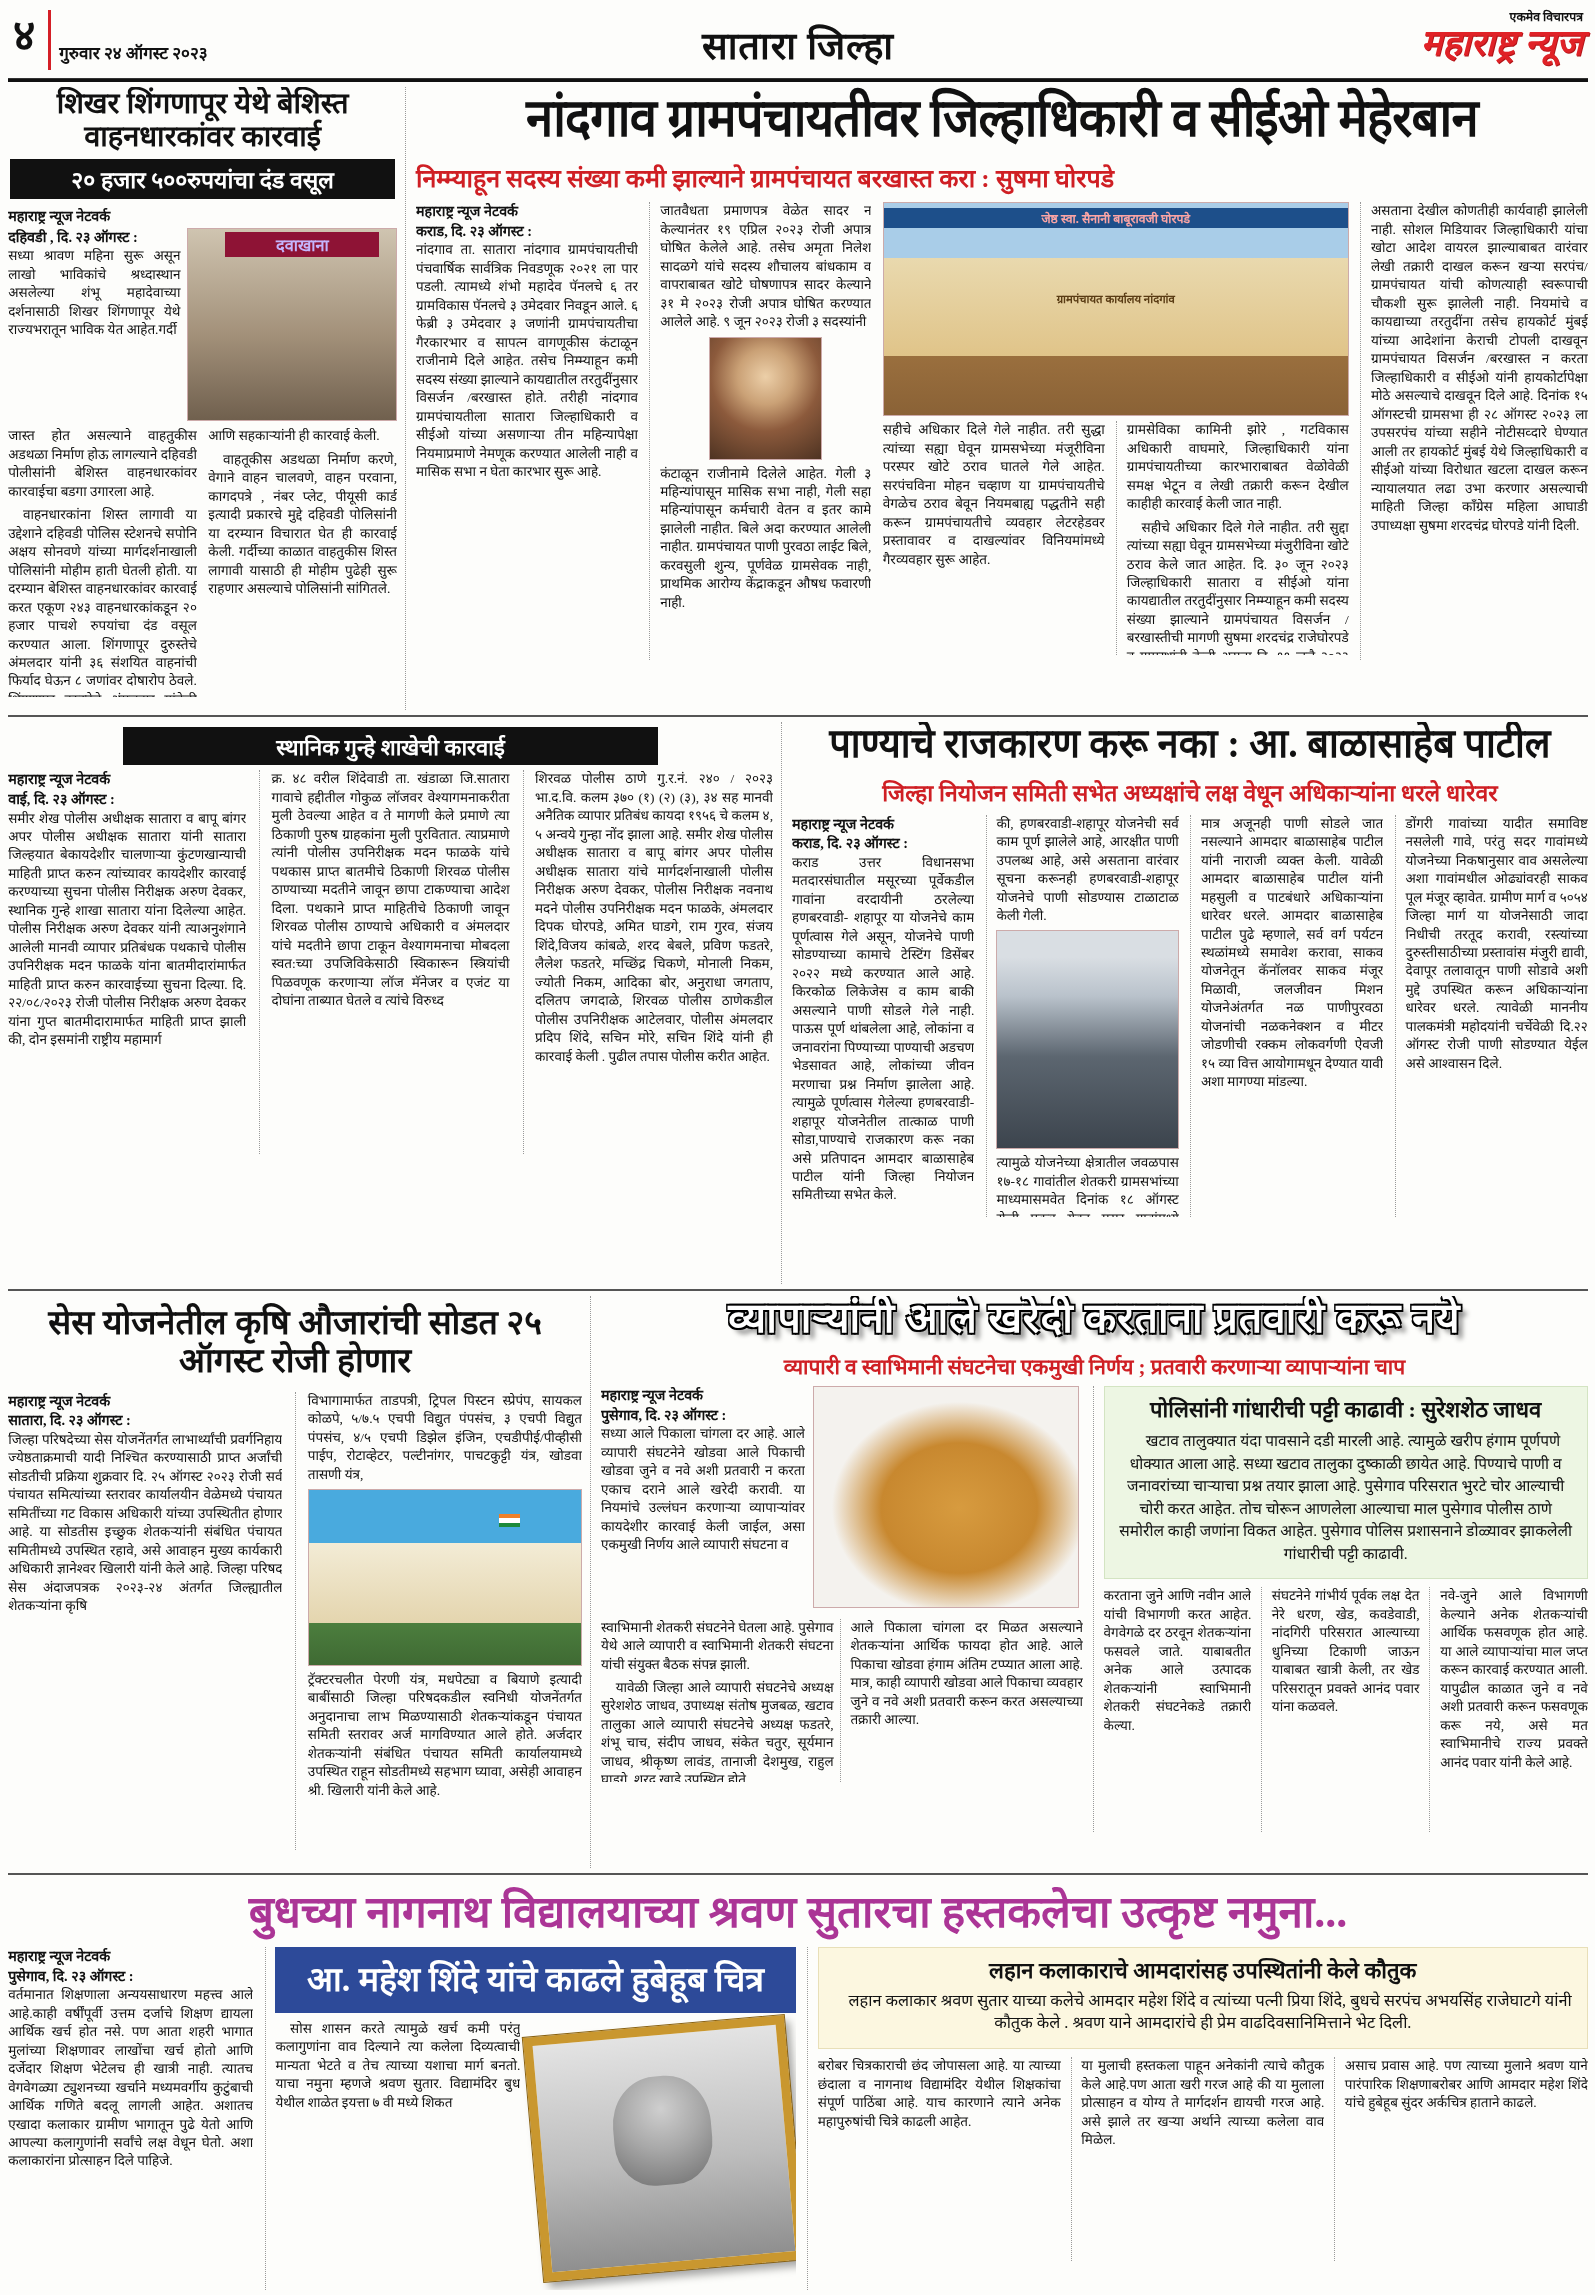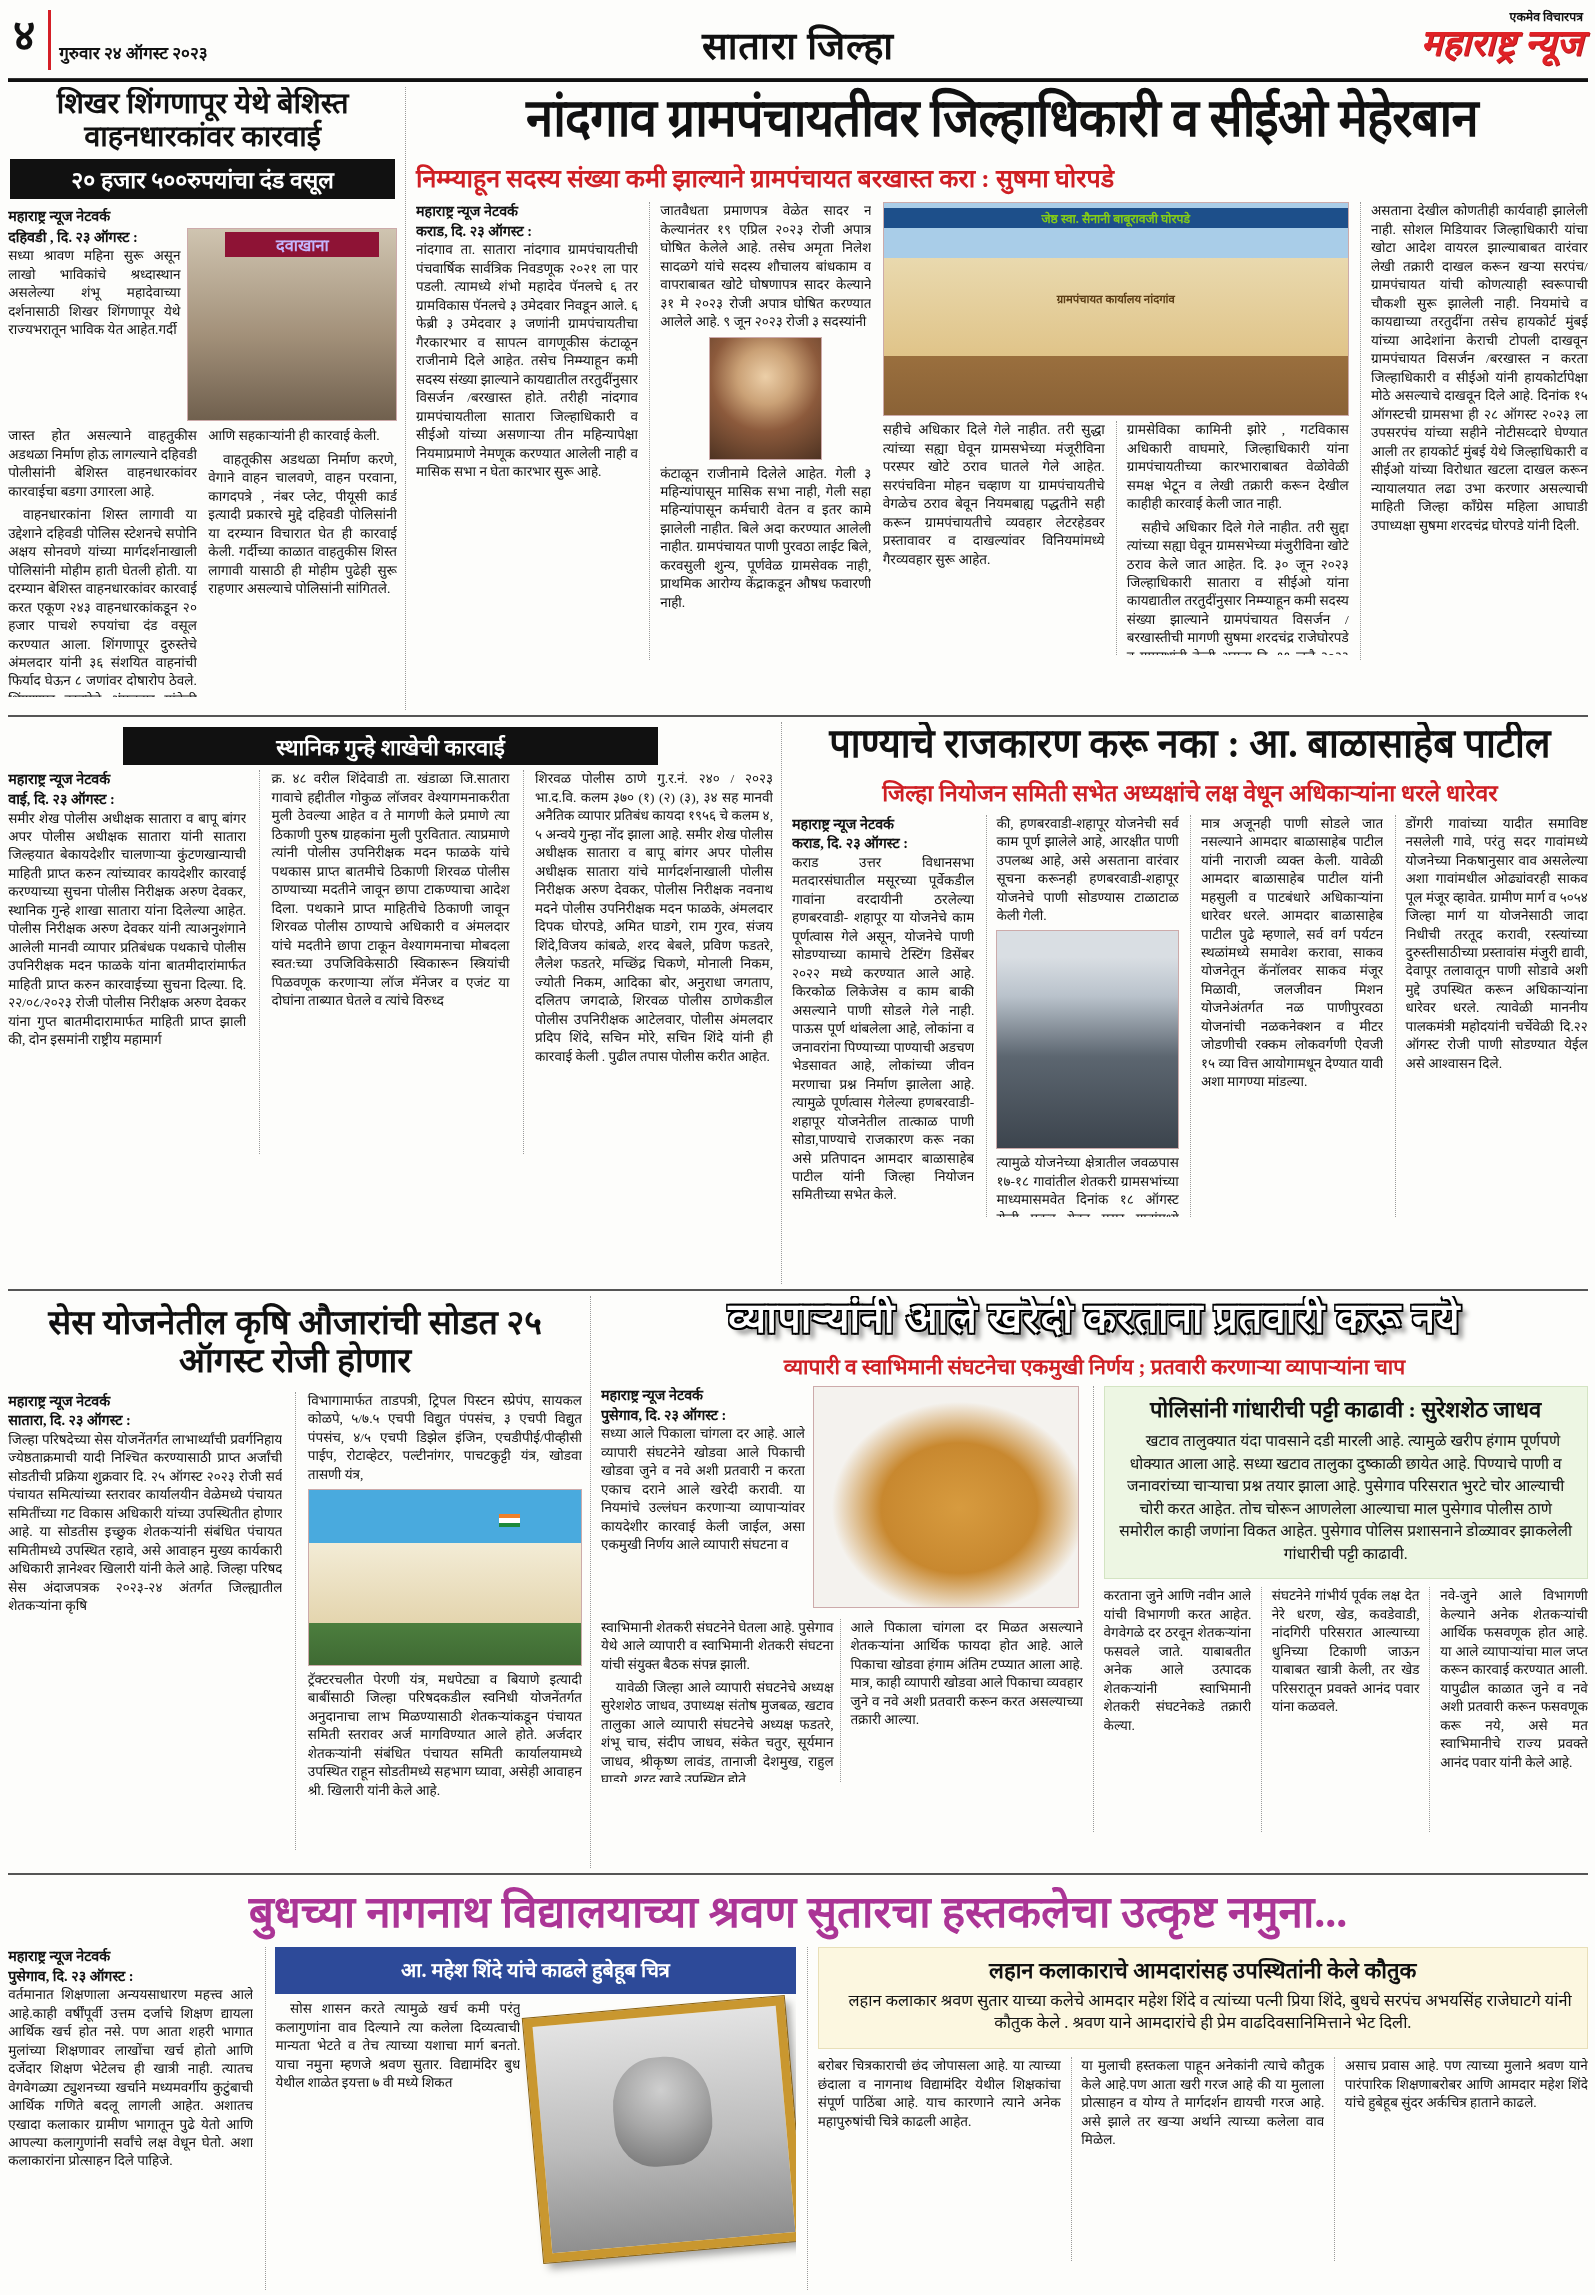--- a/index.html
+++ b/index.html
@@ -28,21 +28,21 @@
   .kicker { background:#111; color:#fff; font-weight:bold; text-align:center; padding:4.1px 8.2px; }
   .red { color:#cf1f24; }
   .byline { font-weight:bold; font-size:14.3px; }
   .dateline { font-weight:bold; font-size:14.3px; }
   .bt { font-size:13.5px; line-height:1.37; text-align:justify; }
   .bt p { margin-bottom:4.9px; text-indent:14.7px; }
   .bt p.noind { text-indent:0; }
   .colrow { display:flex; gap:11.4px; }
   .dotl { border-left:1.2px dotted #999; }
   .ph { position:relative; overflow:hidden; border:0.8px solid #caa; }
-  .ph .lbl { position:absolute; left:0; right:0; text-align:center; color:#84cc16; font-weight:bold; }
+  .ph .lbl { position:absolute; left:0; right:0; text-align:center; color:#fca5a5; font-weight:bold; }
   
   .sec1 { display:flex; height:623px; }
   .a1 { width:397px; padding-right:8.2px; }
   .a1 .art-head { font-size:29px; }
   .a1 .kicker { font-size:23px; margin:6.5px 1.6px; }
   .a1-lead { display:flex; gap:6.5px; margin-top:3.3px; }
   .a1-leadtext { width:173px; }
   .ph-street { width:211px; height:193px; background:linear-gradient(180deg,#cfc4b0 0%,#a3917a 55%,#70604e 100%); }
   .ph-street .sign { position:absolute; top:3.3px; left:18%; right:8%; background:#8e1335;
       color:#c4b5fd; font-weight:bold; text-align:center; font-size:16.3px; padding:1.6px 0; }
@@ -99,21 +99,21 @@
   .greenbox h3 { font-size:22px; text-align:center; margin-bottom:4.9px; }
   .greenbox p { font-size:15.5px; line-height:1.45; text-align:center; }
   .vyp-r-cols { display:flex; gap:9.8px; margin-top:8.2px; height:245px; }
   .vyp-r-cols .c { flex:1; }
   
   .shravan { height:425px; }
   .shravan .art-head { font-size:44px; color:#ab3596; margin:8.2px 0 9.8px 0; }
   .sh-body { display:flex; gap:11.4px; height:343px; }
   .sh-c1 { width:245px; }
   .sh-mid { width:531px; }
-  .bluebox { background:#2d4a99; color:#fff; font-size:20px; font-weight:bold;
+  .bluebox { background:#2d4a99; color:#fff; font-size:34px; font-weight:bold;
       text-align:center; padding:9.8px 4.9px; margin-bottom:6.5px; }
   .sh-midrow { display:flex; gap:8.2px; }
   .sh-midtext { width:245px; }
   .frame { width:262px; height:245px; border:9.8px solid #c9972f; outline:1.6px solid #8a6210;
       background:linear-gradient(180deg,#e3e3e3 0%,#bdbdbd 55%,#8f8f8f 100%);
       transform:rotate(-5deg); margin:6.5px 0 0 4.9px; box-shadow:4.9px 6.5px 8.2px rgba(0,0,0,.35); position:relative; }
   .frame .face { position:absolute; left:30%; top:18%; width:40%; height:48%;
       background:radial-gradient(circle at 50% 30%, #cfcfcf 0%, #a8a8a8 45%, #6f6f6f 100%); border-radius:45% 45% 40% 40%; }
   .sh-photo { width:329px; }
   .ph-group { width:100%; height:270px; background:

